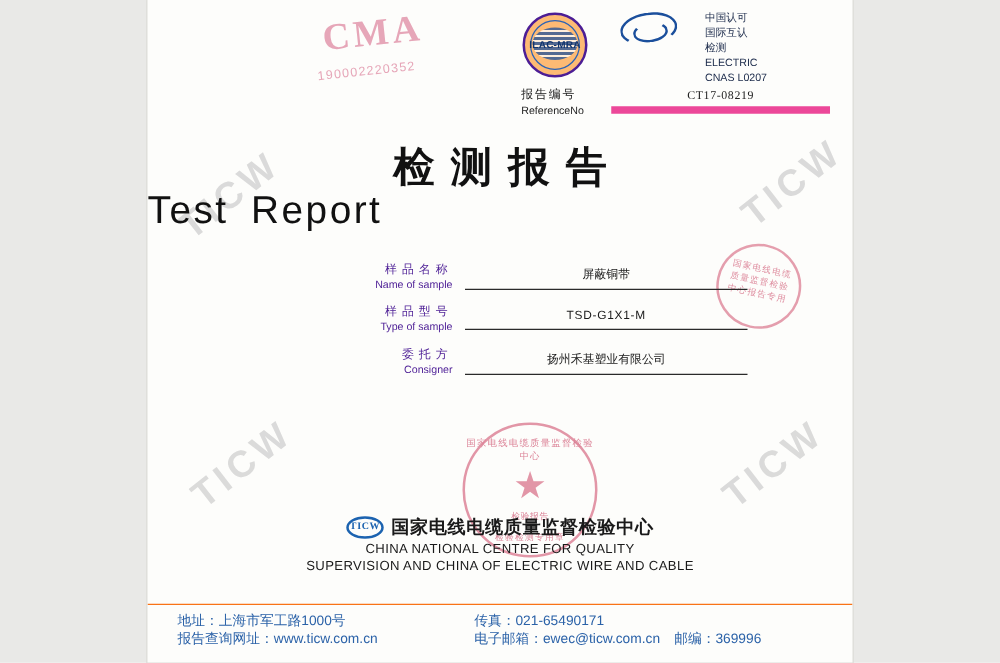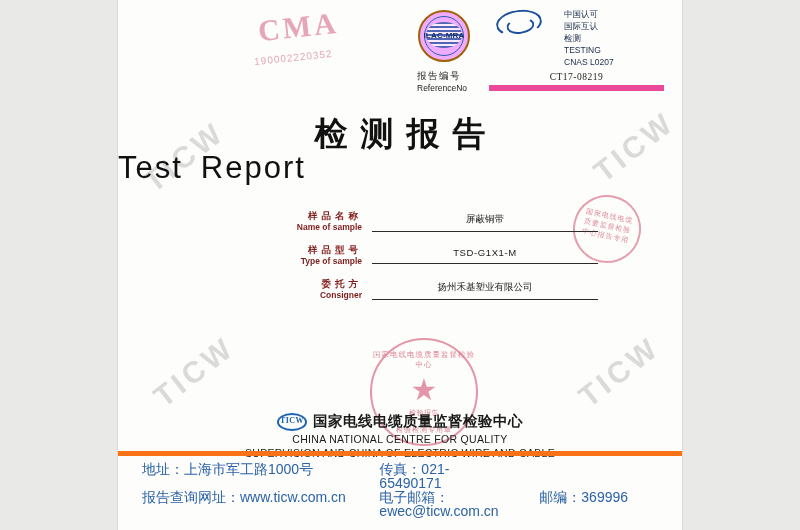--- a/index.html
+++ b/index.html
@@ -31,23 +31,23 @@
     width: 255px;
     height: 56px;
   }
   .ilac {
     position: absolute;
     left: 0px;
     top: 2px;
     width: 52px;
     height: 52px;
     border-radius: 50%;
-    border: 2px solid #a16207;
+    border: 2px solid #4c1d95;
     box-sizing: border-box;
-    background: #f0abfc;
+    background: #fdba74;
   }
   .ilac .ring {
     position: absolute;
     left: 4px; top: 4px; right: 4px; bottom: 4px;
     border-radius: 50%;
     border: 1px solid #2a62b5;
   }
   .ilac .bars {
     position: absolute;
     left: 6px; right: 6px; top: 10px;
@@ -176,22 +176,21 @@
   }
   .field-row {
     position: relative;
     height: 32px;
     margin-bottom: 2px;
   }
   .field-row .lab {
     position: absolute;
     left: 0; top: 0;
     width: 96px;
-    color: #7f1d1d;
-    font-weight: bold;
+    color: #4c1d95;
   }
   .field-row .lab .c {
     display: block;
     font-size: 9.5px;
     letter-spacing: 4px;
     text-align: right;
     padding-right: 2px;
     line-height: 12px;
   }
   .field-row .lab .e {
@@ -262,23 +261,23 @@
     line-height: 14px;
     font-family: "Liberation Sans", sans-serif;
   }
 
   
   .contact {
     position: absolute;
     left: 0; right: 0;
     bottom: 12px;
     padding: 6px 24px 0 24px;
-    border-top: 5px solid #f97316;
+    border-top: 1px solid #f97316;
     color: #2b62a8;
-    font-size: 14px;
+    font-size: 11px;
     line-height: 14px;
   }
   .contact .row { display: flex; }
   .contact .c1 { width: 46%; }
   .contact .c2 { width: 31%; }
   .contact .c3 { width: 23%; }
 
   
   .stamp {
     position: absolute;
@@ -389,21 +388,21 @@
       <div class="bars"></div>
       <div class="txt">ILAC-MRA</div>
     </div>
     <div class="cnas">
       <div class="sym"></div>
     </div>
     <div class="cnas-text">
       <div>中国认可</div>
       <div>国际互认</div>
       <div>检测</div>
-      <div>TESTING</div>
+      <div>ELECTRIC</div>
       <div>CNAS L0207</div>
     </div>
   </div>
 
   <div class="refblock">
     <div class="labels">
       <div class="cn">报告编号</div>
       <div class="en">ReferenceNo</div>
     </div>
     <div class="value">CT17-08219</div>

